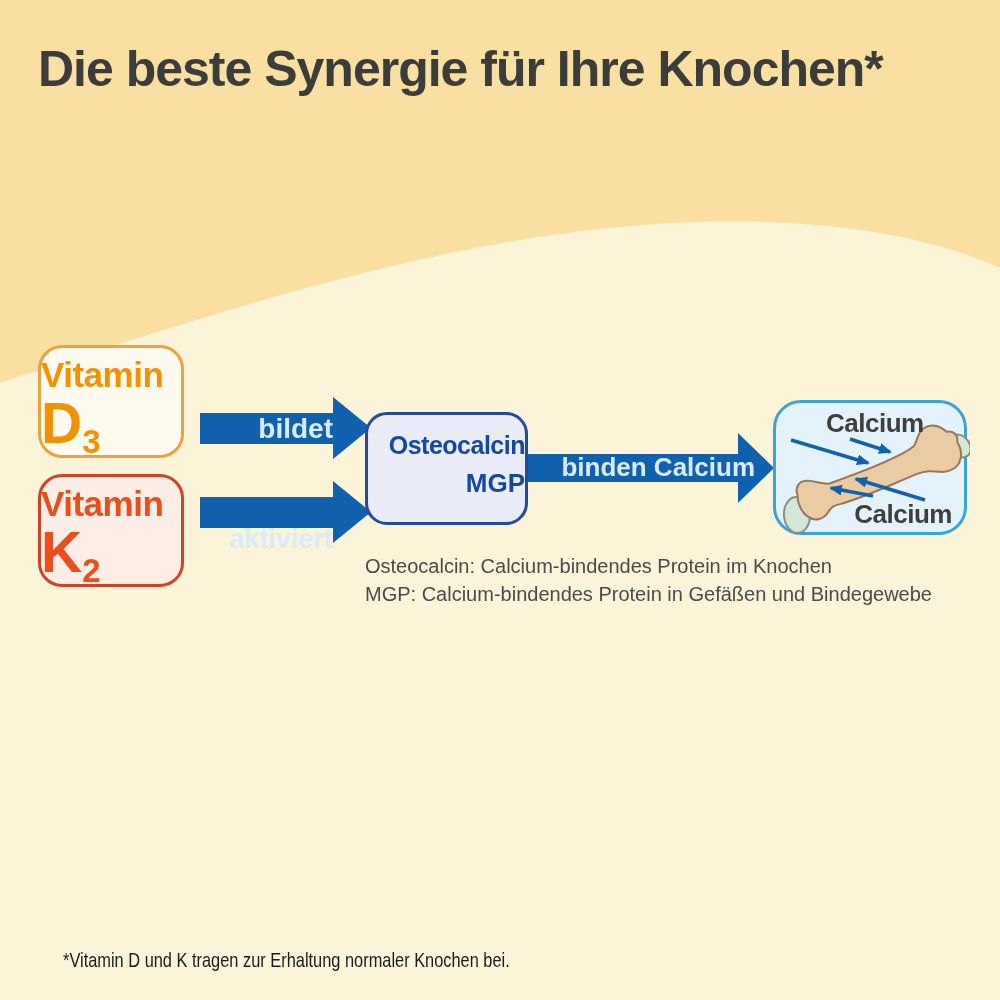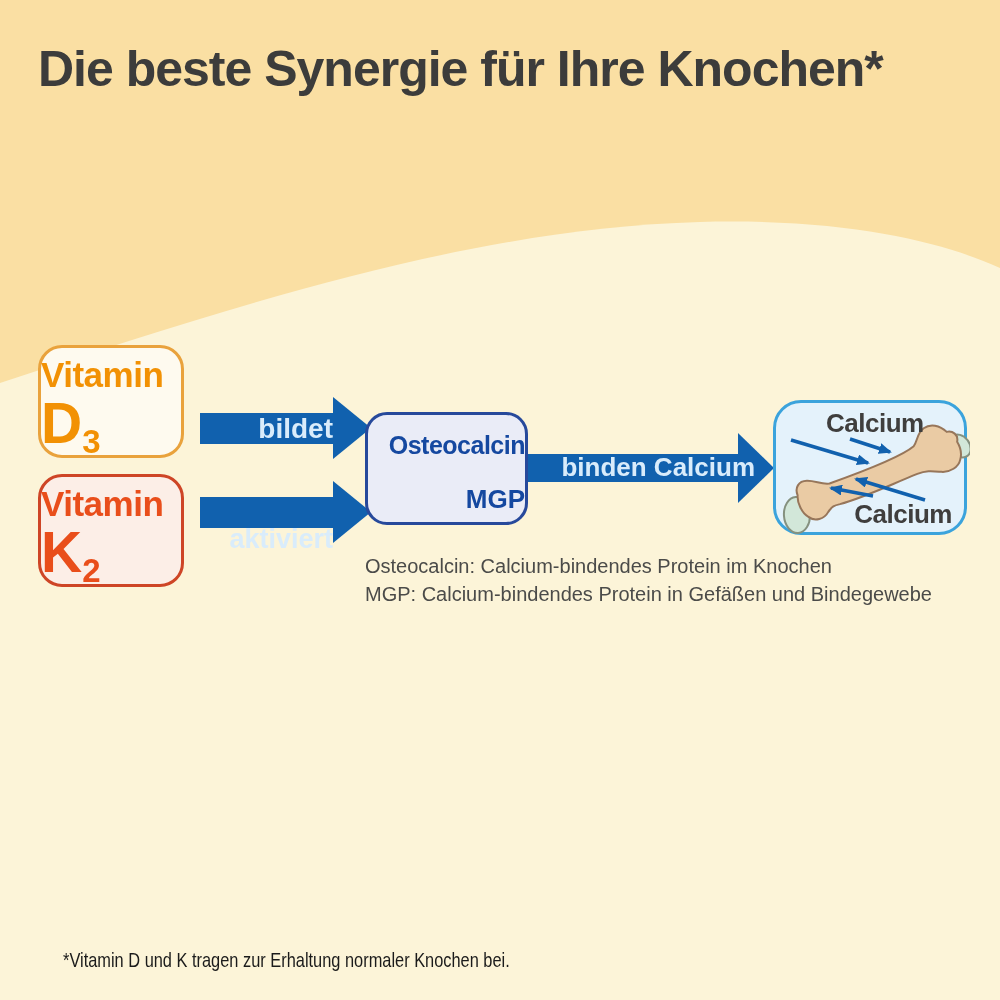--- a/index.html
+++ b/index.html
@@ -68,21 +68,21 @@
   
   #osteo-box {
     position:absolute; left:365px; top:412px; width:163px; height:113px;
     box-sizing:border-box; border-radius:22px;
     background: var(--osteo_bg, #EAECF7);
     border:3px solid var(--osteo_border, #27499B);
     color: var(--osteo_text, #1548A0);
     text-align:right;
   }
   #osteo-box .l1 { display:block; font-weight:bold; font-size:25px; margin-top:16px; letter-spacing:-0.5px; }
-  #osteo-box .l2 { display:block; font-weight:bold; font-size:26px; margin-top:24px; }
+  #osteo-box .l2 { display:block; font-weight:bold; font-size:26px; margin-top:8px; }
 
   
   .legend {
     position:absolute; left:365px; top:552px;
     font-size:20px; line-height:28px;
     color: var(--legend_text, #4B4B49);
   }
 
   
   #bone-box {

